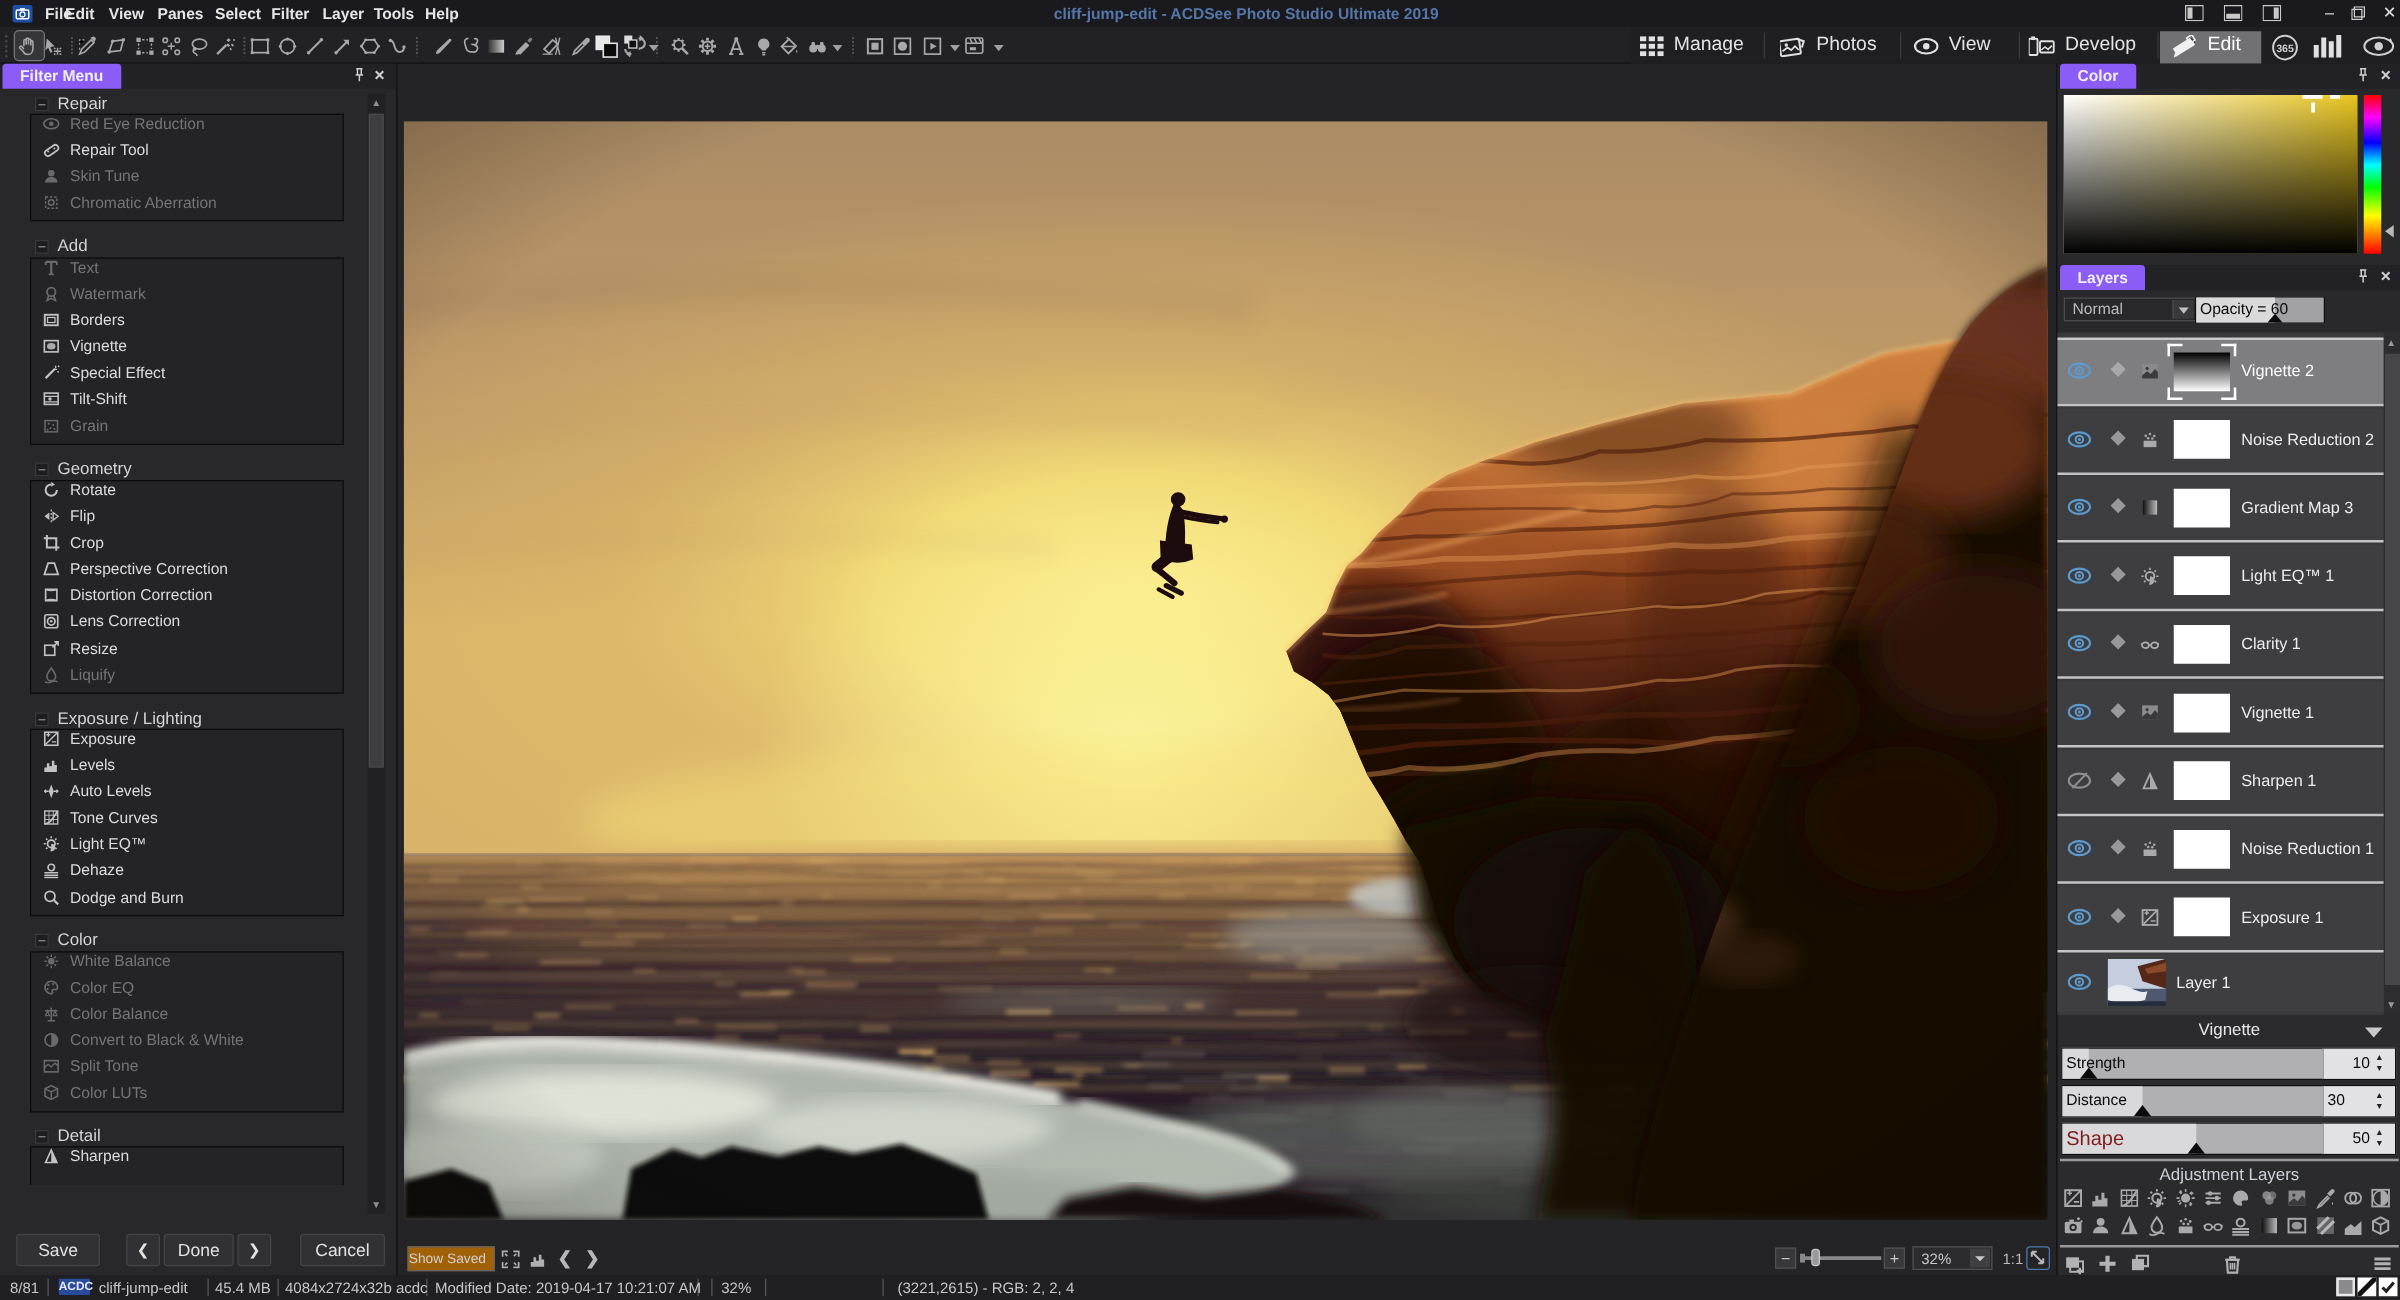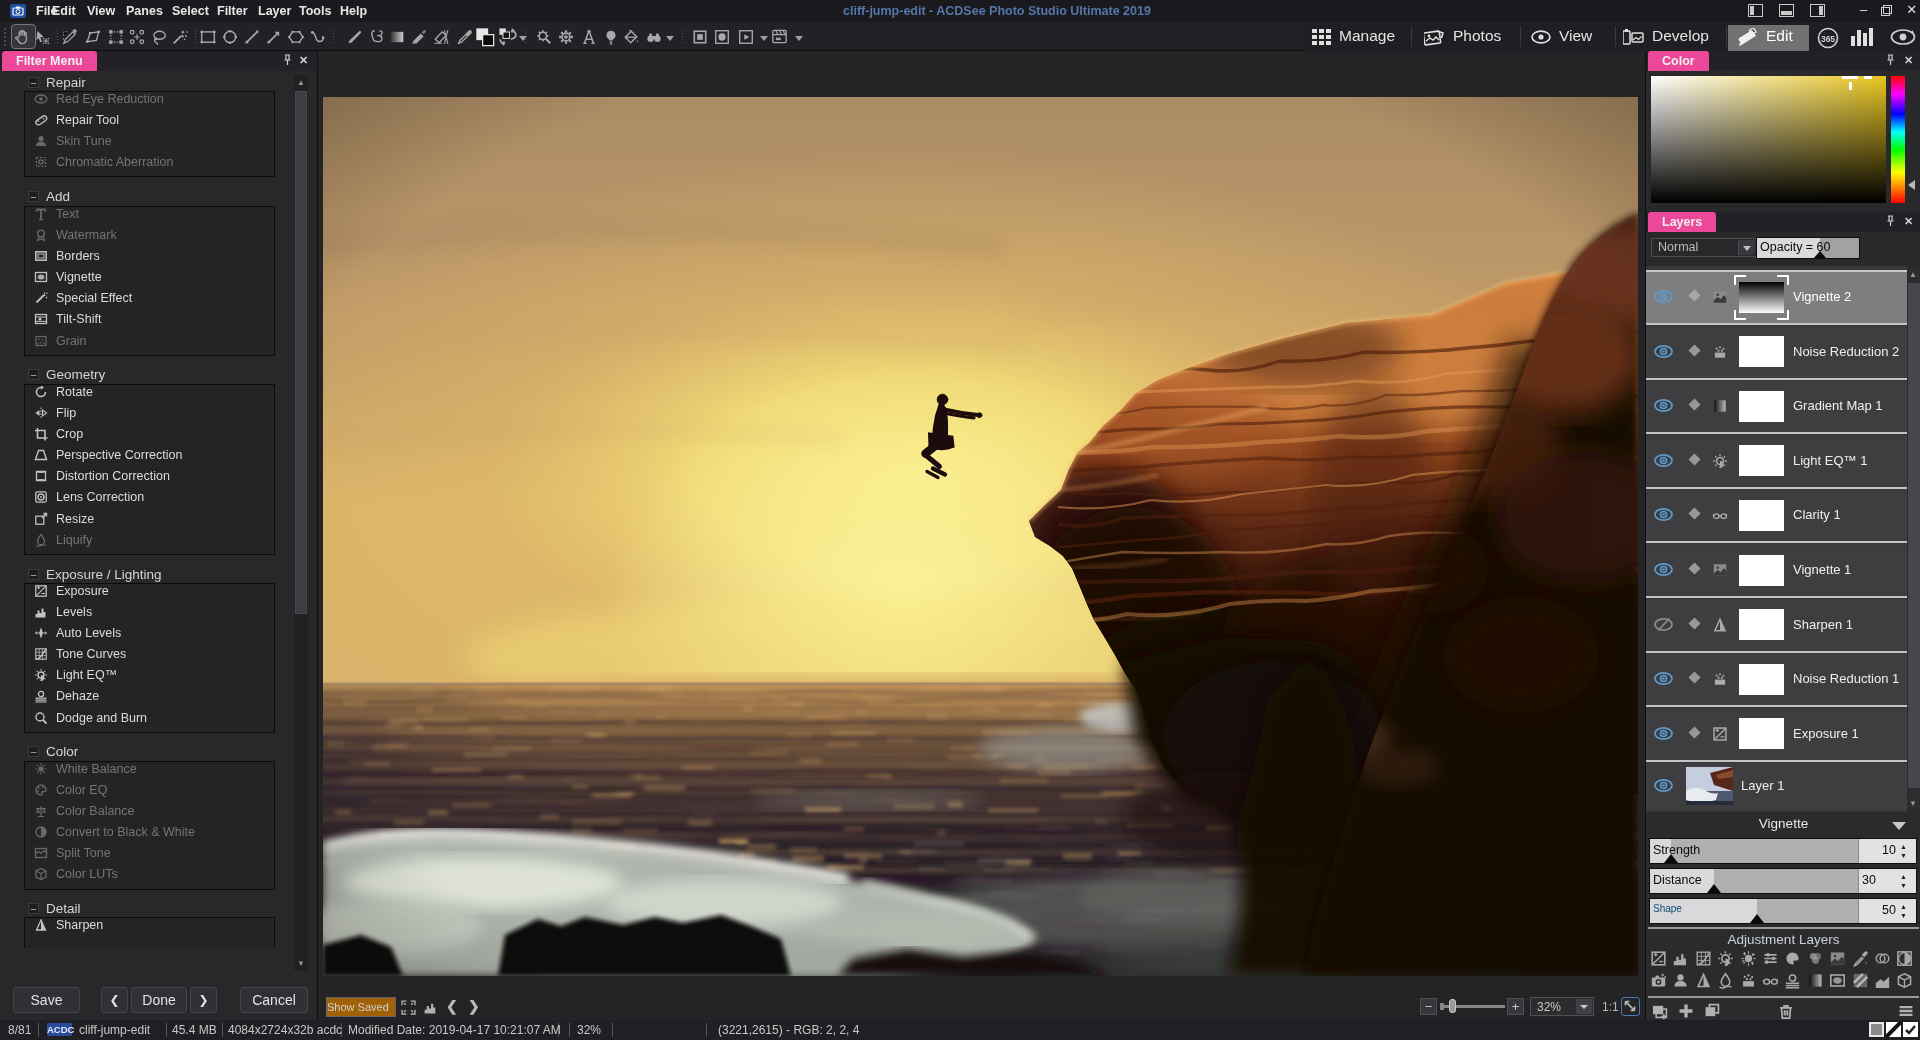--- a/index.html
+++ b/index.html
@@ -7,21 +7,21 @@
 .abs{position:absolute}
 #titlebar{position:absolute;left:0;top:0;width:1920px;height:22px;background:#1a1a1e}
 #menus{position:absolute;left:36px;top:4px;display:flex;color:#e6e6e6;font-size:12.5px;font-weight:bold}
 #title-text{position:absolute;top:4px;left:843px;color:#5576a8;font-size:12.5px;font-weight:bold;white-space:nowrap}
 #toolbar{position:absolute;left:0;top:22px;width:1920px;height:29px;background:#222226;border-bottom:1px solid #0d0d0f}
 #leftpanel{position:absolute;left:0;top:51px;width:318px;height:969px;background:#28282a;border-right:1px solid #0e0e10}
 #rightpanel{position:absolute;left:1645px;top:51px;width:275px;height:969px;background:#29292b;border-left:1px solid #0e0e10}
 #canvas{position:absolute;left:319px;top:51px;width:1326px;height:969px;background:#242426}
 #statusbar{position:absolute;left:0;top:1020px;width:1920px;height:20px;background:#202024}
 .tabbar{position:absolute;left:0;top:0;width:100%;height:20px;background:#222226}
-.tab{position:absolute;left:2px;top:0;height:20px;padding:0 14px;background:#ec4899;color:#efefef;font-size:12.5px;font-weight:bold;line-height:20px;border-radius:3px 3px 0 0}
+.tab{position:absolute;left:2px;top:0;height:20px;padding:0 14px;background:#8b5cf6;color:#efefef;font-size:12.5px;font-weight:bold;line-height:20px;border-radius:3px 3px 0 0}
 .pinx{position:absolute;top:3px;color:#cfcfcf;font-size:11px;font-weight:bold}
 .sechdr{position:absolute;left:28px;color:#d4d4d4;font-size:13.5px}
 .minusbox{display:inline-block;width:11px;height:11px;background:#1d1d1f;border:1px solid #3a3a3c;color:#bbb;font-size:10px;line-height:9px;text-align:center;vertical-align:1px;margin-right:7px}
 .secbox{position:absolute;left:24px;width:251px;background:#242427;border:1px solid #0b0b0d}
 .fitem{height:21.1px;display:flex;align-items:flex-start;color:#dcdcdc;font-size:12.5px}
 .fitem.dis{color:#757577}
 .fitem svg{margin-left:9px;margin-right:8px;flex:0 0 auto}
 .btn{position:absolute;background:#313135;border:1px solid #454549;border-radius:3px;color:#e2e2e2;font-size:14px;text-align:center}
 </style>
 </head>
@@ -1278,21 +1278,21 @@
 <div class="abs" style="left:66px;top:347.20000000000005px"><svg width="16" height="16" viewBox="0 0 14 14" style="color:#aaaaac;">
         <defs>
           <linearGradient id="ggsq" x1="0" y1="0" x2="1" y2="0">
             <stop offset="0" stop-color="#111"></stop>
             <stop offset="1" stop-color="#bbb"></stop>
           </linearGradient>
         </defs>
         <rect x="2" y="2" width="10" height="10" fill="url(#ggsq)"></rect>
       </svg></div>
 <div class="abs" style="left:93px;top:339.70000000000005px;width:45px;height:31px;background:#fff"></div>
-<div class="abs" style="left:147px;top:347.20000000000005px;color:#eeeeef;font-size:13px">Gradient Map 1</div>
+<div class="abs" style="left:147px;top:347.20000000000005px;color:#eeeeef;font-size:13px">Gradient Map 3</div>
 <div class="abs" style="left:0;top:384.80000000000007px;width:261px;height:51px;background:#3e3e40"></div>
 <div class="abs" style="left:0;top:435.80000000000007px;width:261px;height:2px;background:#c4c4c6"></div>
 <svg class="abs" style="left:8px;top:401.80000000000007px" width="19" height="15" viewBox="0 0 19 15">
       <ellipse cx="9.5" cy="7.5" rx="8.5" ry="5.6" fill="none" stroke="#5b9bd0" stroke-width="1.7"></ellipse>
       <circle cx="9.5" cy="7.5" r="3" fill="none" stroke="#5b9bd0" stroke-width="1.6"></circle>
       <circle cx="9.5" cy="7.5" r="1.2" fill="#5b9bd0"></circle>
     </svg>
 <div class="abs" style="left:43px;top:402.80000000000007px;width:11px;height:11px;background:#98989a;transform:rotate(45deg) scale(0.78)"></div>
 <div class="abs" style="left:66px;top:401.80000000000007px"><svg width="16" height="16" viewBox="0 0 14 14" style="color:#aaaaac;">
         <circle cx="7" cy="7" r="3" stroke="currentColor" fill="none" stroke-width="1.4"></circle>
@@ -1419,21 +1419,21 @@
  <div class="abs" style="left:0;top:0;width:64px;height:24px;background:#d9d9db"></div>
  <div class="abs" style="left:208px;top:0;width:58px;height:24px;background:#e2e2e4;border-left:1px solid #8a8a8c"></div>
  <div class="abs" style="left:3px;top:4px;color:#0a0a0a;font-size:12.5px">Distance</div>
  <div class="abs" style="left:212px;top:4px;width:34px;color:#0a0a0a;font-size:12.5px;text-align:left">30</div>
  <div class="abs" style="left:250px;top:3px;color:#222;font-size:7px;line-height:9px">▲<br>▼</div>
  <div class="abs" style="left:57px;bottom:0;width:0;height:0;border-left:7px solid transparent;border-right:7px solid transparent;border-bottom:9px solid #0a0a0a"></div>
 </div>
 <div class="abs" style="left:3px;top:847px;width:268px;height:26px;background:#b0b0b2;border:1px solid #0e0e10">
  <div class="abs" style="left:0;top:0;width:107px;height:24px;background:#d9d9db"></div>
  <div class="abs" style="left:208px;top:0;width:58px;height:24px;background:#e2e2e4;border-left:1px solid #8a8a8c"></div>
- <div class="abs" style="left:3px;top:4px;color:#0c4a6e;font-size:10px">Shape</div>
+ <div class="abs" style="left:3px;top:4px;color:#7f1d1d;font-size:16px">Shape</div>
  <div class="abs" style="left:212px;top:4px;width:34px;color:#0a0a0a;font-size:12.5px;text-align:right">50</div>
  <div class="abs" style="left:250px;top:3px;color:#222;font-size:7px;line-height:9px">▲<br>▼</div>
  <div class="abs" style="left:100px;bottom:0;width:0;height:0;border-left:7px solid transparent;border-right:7px solid transparent;border-bottom:9px solid #0a0a0a"></div>
 </div>
 <div class="abs" style="left:2px;top:876px;width:271px;height:2px;background:#9a9a9c"></div>
 <div class="abs" style="left:0;top:881px;width:275px;text-align:center;color:#ccd2da;font-size:13.5px">Adjustment Layers</div>
 <div class="abs" style="left:4px;top:899px"><svg width="17" height="17" viewBox="0 0 14 14" style="color:#a9a9ab;">
         <rect x="1.8" y="1.8" width="10.4" height="10.4" stroke="currentColor" fill="none" stroke-width="1.3"></rect>
         <path d="M3.2 3.8h3M4.7 2.3v3" stroke="currentColor" fill="none" stroke-width="1.1"></path>
         <path d="M7.5 9.5h3.4" stroke="currentColor" fill="none" stroke-width="1.1"></path>

